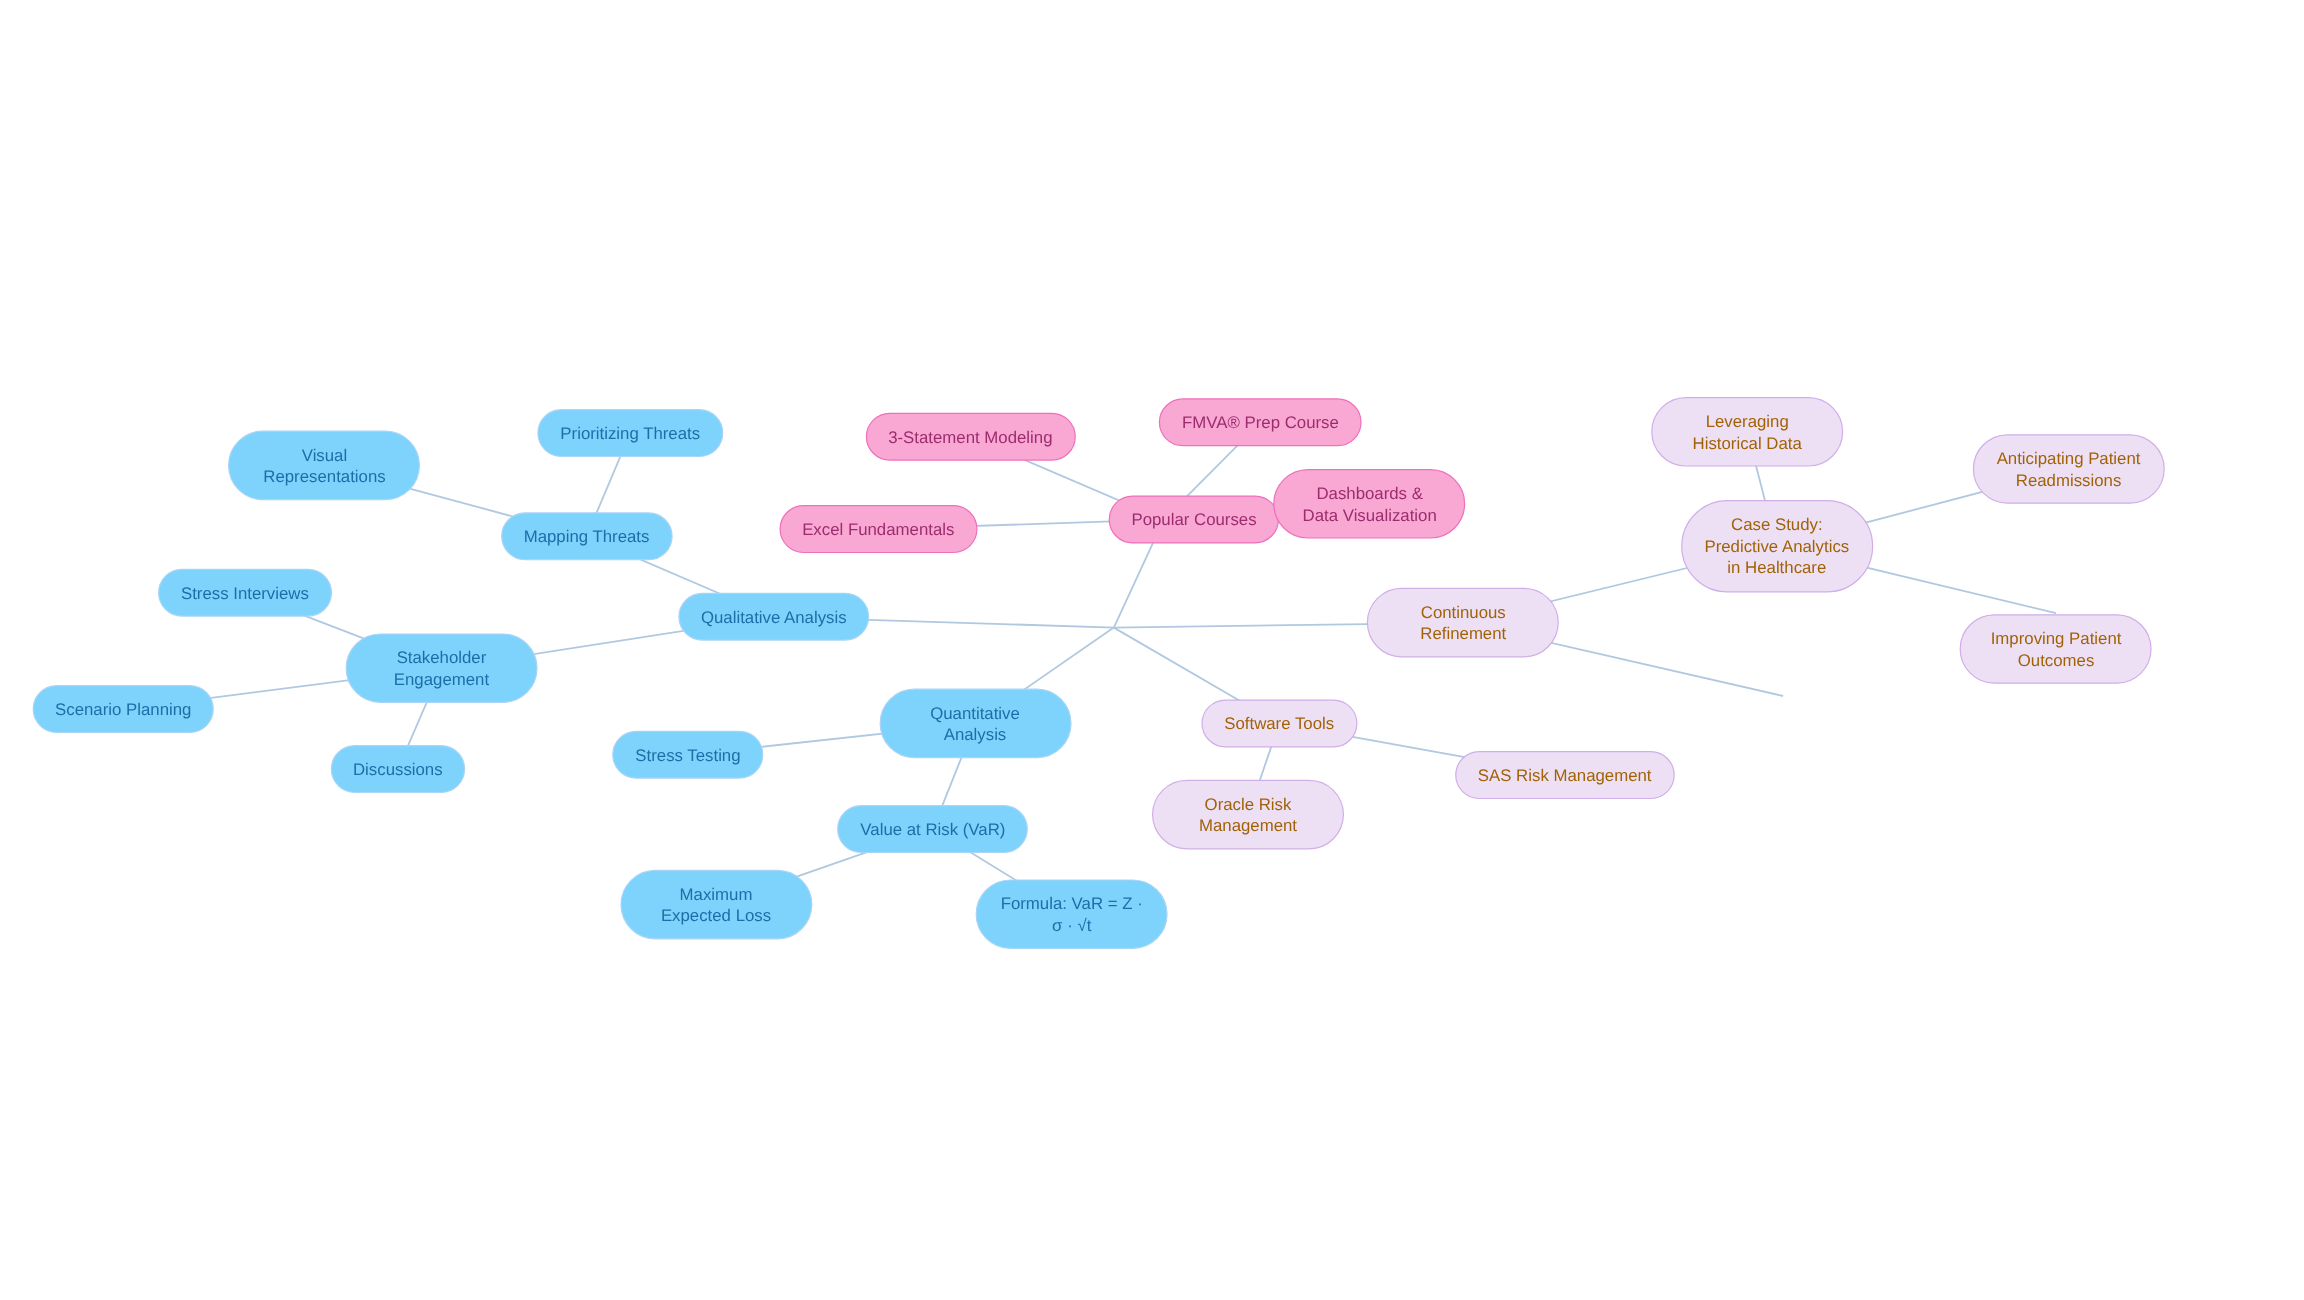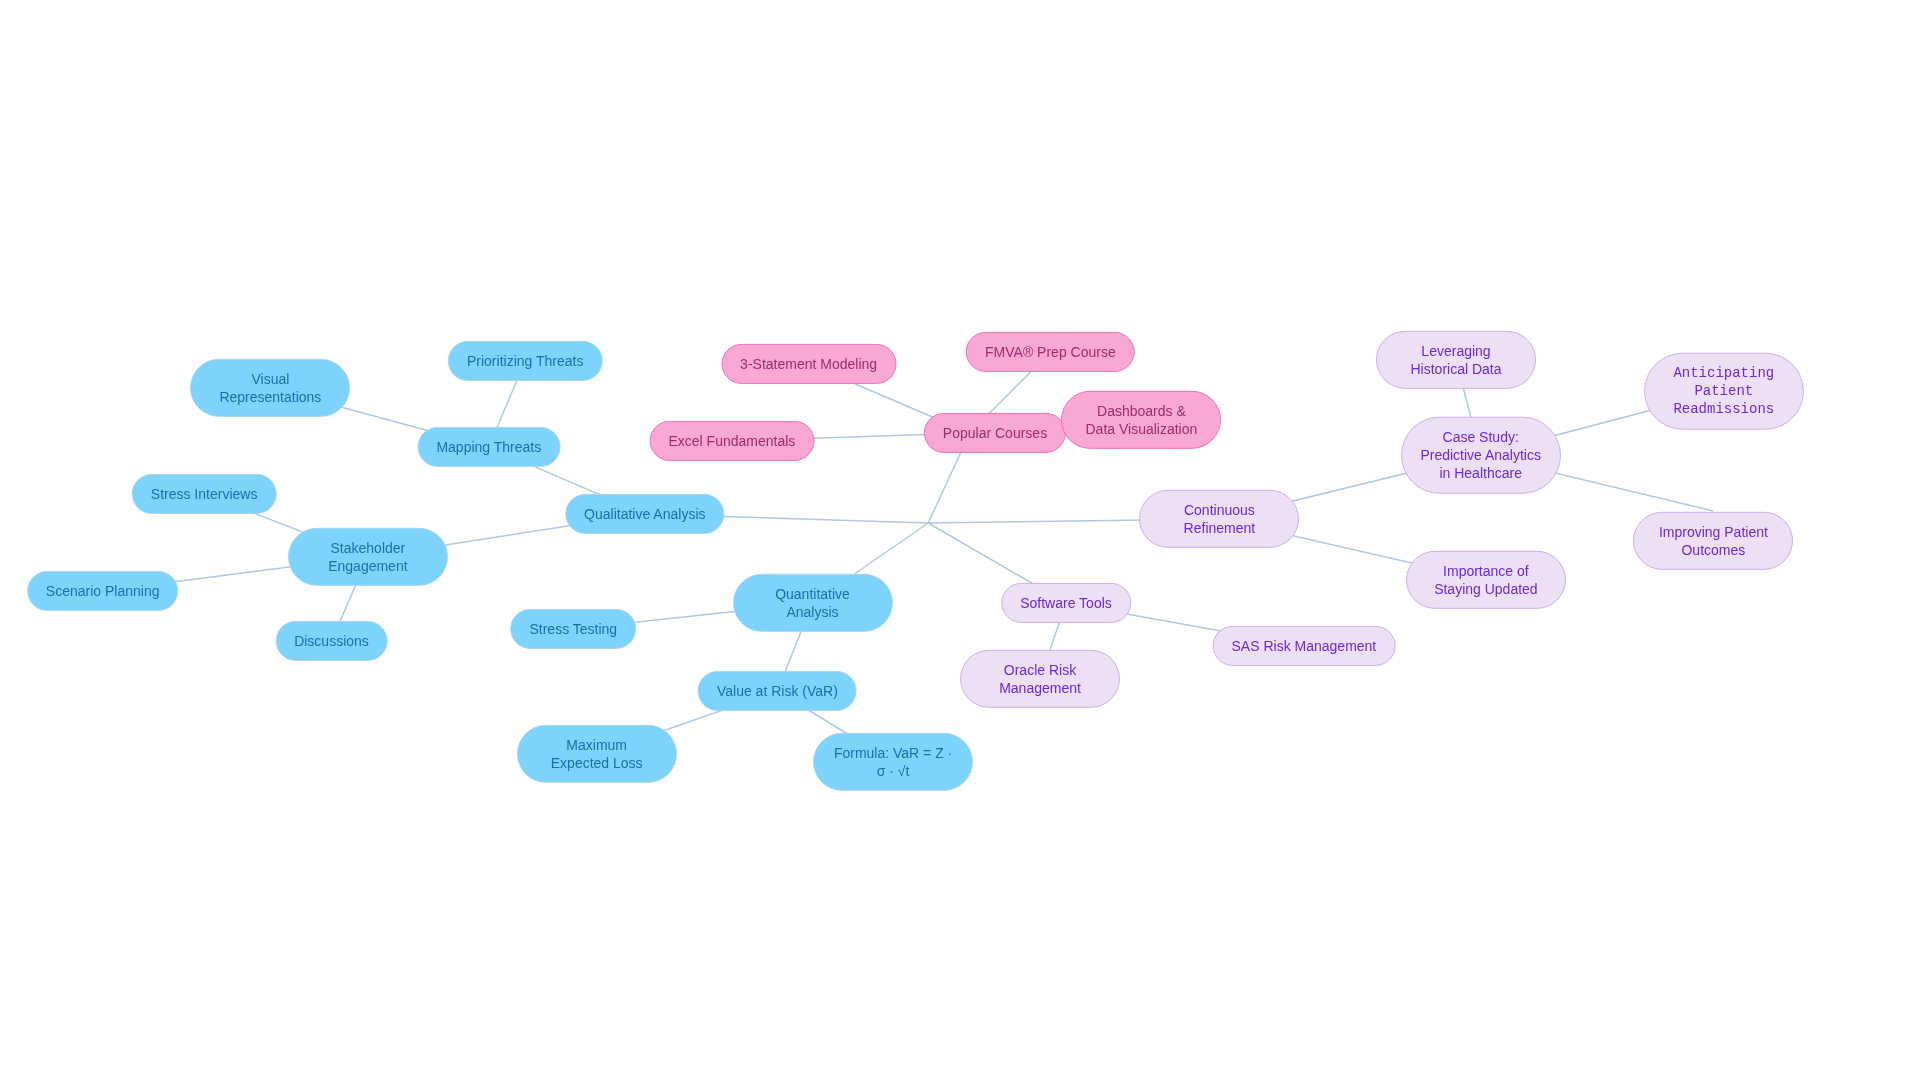--- a/index.html
+++ b/index.html
@@ -44,21 +44,21 @@
       border-radius: 50px;
       padding: 14px 28px;
     }
     .node-blue {
       background: #7dd3fc;
       color: #1a6fa8;
       border: 1px solid #a9d4f5;
     }
     .node-purple {
       background: #ede0f5;
-      color: #6d28d9;
+      color: #a16207;
       border: 1px solid #d0aee8;
     }
     .node-pink-bright {
       background: #f9a8d4;
       color: #9c2c6e;
       border: 1px solid #f06fbb;
     }
   </style>
 </head>
 <body>
@@ -104,22 +104,21 @@
     <div class="node node-blue" style="left: 525.2px; top: 361px;">Prioritizing Threats</div>
     <div class="node node-blue" style="left: 204.1px; top: 494px;">Stress Interviews</div>
     <div class="node node-blue" style="left: 102.7px; top: 591px;">Scenario Planning</div>
     <div class="node node-blue" style="left: 331.5px; top: 641px;">Discussions</div>
     <div class="node node-blue" style="left: 573.3px; top: 629px;">Stress Testing</div>
     <div class="node node-blue" style="left: 777.4px; top: 691px;">Value at Risk (VaR)</div>
     <div class="node node-blue" style="left: 596.7px; top: 754px; max-width: 160px;">Maximum Expected Loss</div>
     <div class="node node-blue" style="left: 893.1px; top: 762px; max-width: 160px;">Formula: VaR = Z · σ · √t</div>
     <div class="node node-purple" style="left: 1040px; top: 679px; max-width: 160px;">Oracle Risk Management</div>
     <div class="node node-purple" style="left: 1303.9px; top: 646px; text-align: right;">SAS Risk Management</div>
-    <div class="node node-purple" style="left: 1485.9px; top: 580px; max-width: 160px;">Importance of Staying Updated</div>
     <div class="node node-purple" style="left: 1480.7px; top: 455px; max-width: 160px;">Case Study: Predictive Analytics in Healthcare</div>
     <div class="node node-purple" style="left: 1456px; top: 360px; max-width: 160px;">Leveraging Historical Data</div>
-    <div class="node node-purple" style="left: 1723.8px; top: 391px; max-width: 160px; font-family: Liberation Mono, monospace;">Anticipating Patient Readmissions</div>
+    <div class="node node-purple" style="left: 1723.8px; top: 391px; max-width: 160px;">Anticipating Patient Readmissions</div>
     <div class="node node-purple" style="left: 1713.4px; top: 511px; max-width: 160px; margin-top: 30px;">Improving Patient Outcomes</div>
     <div class="node node-pink-bright" style="left: 808.6px; top: 364px;">3-Statement Modeling</div>
     <div class="node node-pink-bright" style="left: 1050.4px; top: 352px;">FMVA® Prep Course</div>
     <div class="node node-pink-bright" style="left: 731.9px; top: 441px;">Excel Fundamentals</div>
     <div class="node node-pink-bright" style="left: 1141.4px; top: 420px; max-width: 160px;">Dashboards &amp; Data Visualization</div>
   </div>
 
 </body></html>

